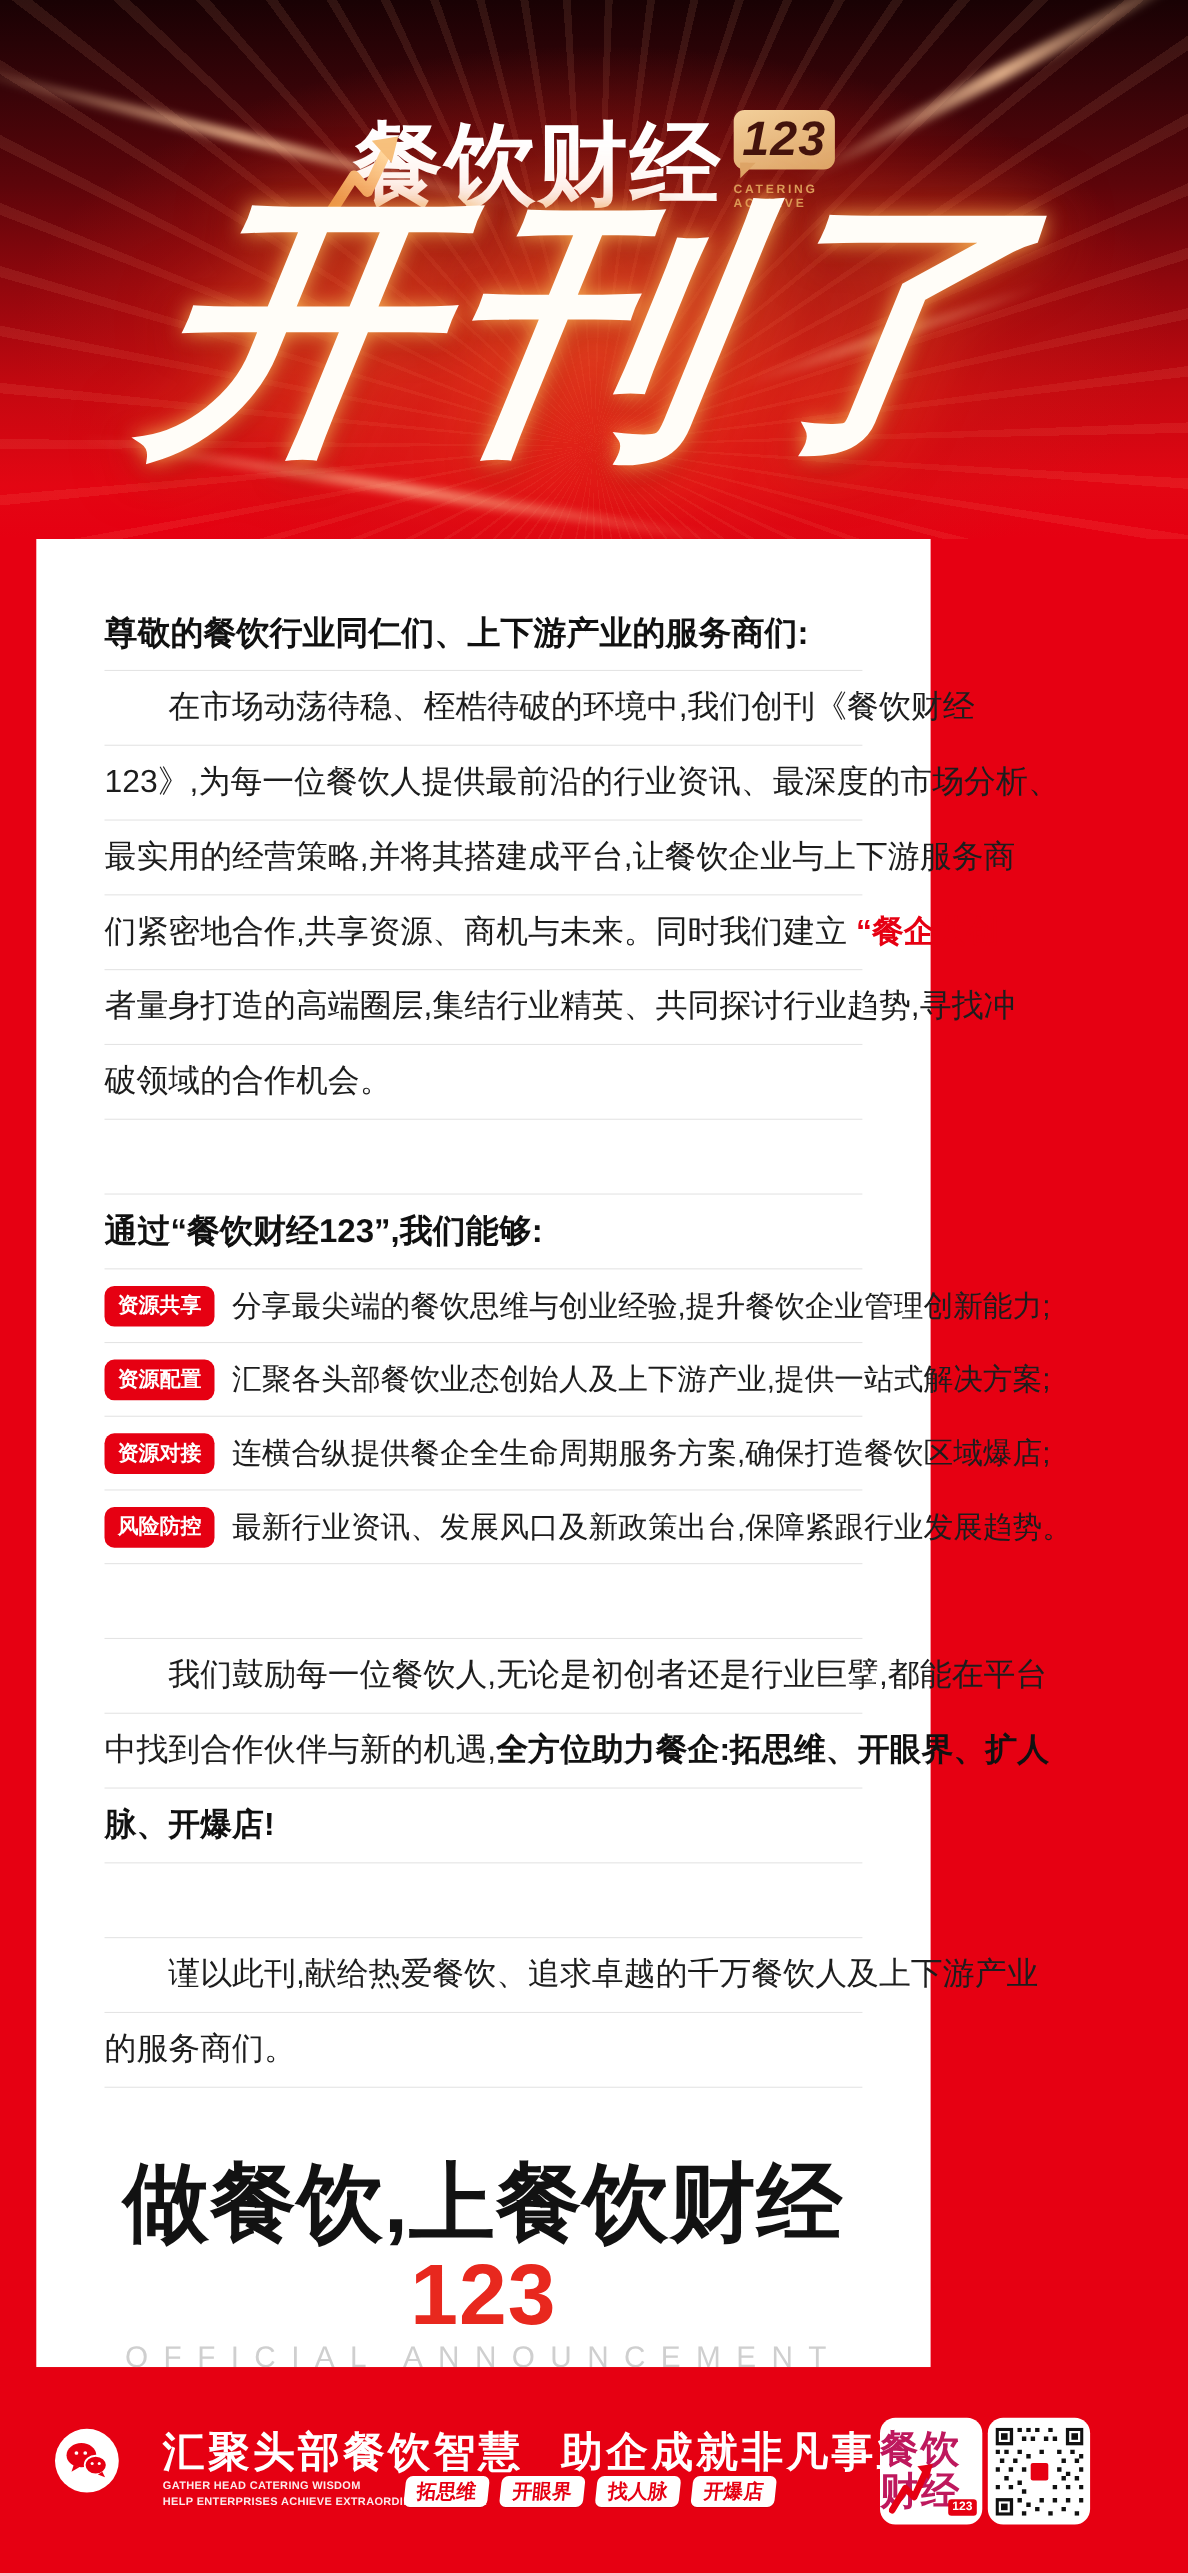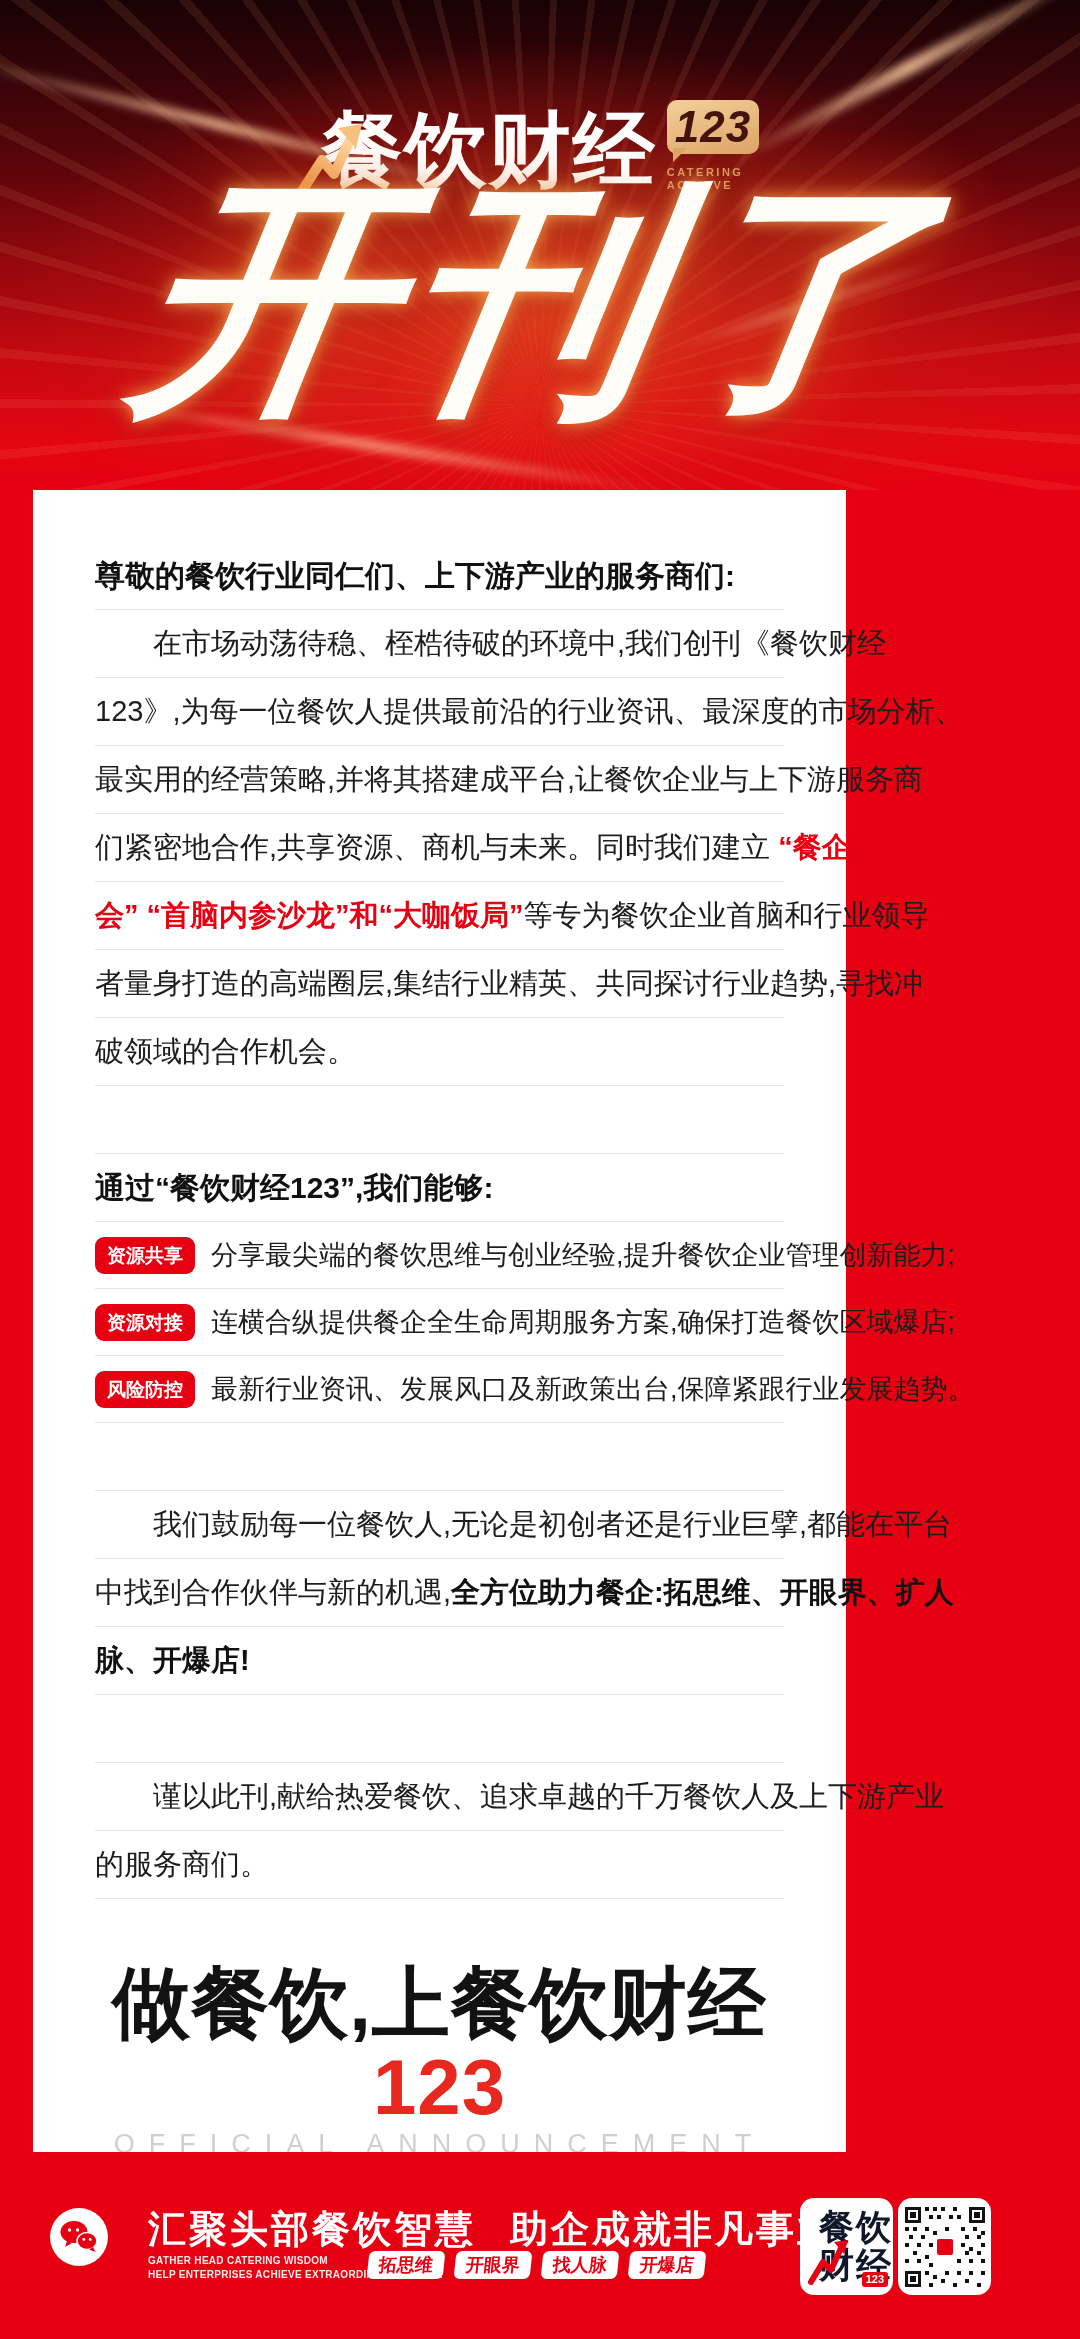--- a/index.html
+++ b/index.html
@@ -55,21 +55,21 @@
   .wx{position:absolute;left:50px;top:56px;width:58px;height:58px;background:#fff;border-radius:50%;
     display:flex;align-items:center;justify-content:center;}
   .f-tagline{position:absolute;left:148px;top:52px;color:#fff;font-size:38px;font-weight:800;letter-spacing:3px;white-space:nowrap;}
   .f-tagline .gap{display:inline-block;width:34px;}
   .f-en{position:absolute;left:148px;top:102px;color:rgba(255,255,255,.92);font-size:10px;font-weight:700;letter-spacing:.3px;line-height:14px;text-transform:uppercase;white-space:nowrap;}
   .f-tags{position:absolute;left:368px;top:99px;display:flex;gap:11px;}
   .f-tag{background:#fff;color:#e60012;font-weight:800;font-size:18px;line-height:1;padding:5px 11px;border-radius:6px;transform:skewX(-6deg);box-shadow:0 1px 0 rgba(0,0,0,.1);}
   .fbox{position:absolute;top:46px;width:93px;height:97px;background:#fff;border-radius:14px;}
   .fbox.logo{left:800px;}
   .fbox.qr{left:898px;display:flex;align-items:center;justify-content:center;}
-  .flogo-text{padding-top:10px;text-align:right;font-size:35px;line-height:38px;font-weight:900;color:#0f172a;letter-spacing:2px;position:relative;}
+  .flogo-text{padding-top:10px;text-align:left;font-size:35px;line-height:38px;font-weight:900;color:#be185d;letter-spacing:2px;position:relative;}
   .flogo-arrow{position:absolute;left:8px;top:40px;}
   .flogo-badge{position:absolute;right:5px;bottom:8px;background:#e60012;color:#fff;font-size:11px;font-weight:700;line-height:1;padding:2px 4px;border-radius:3px;}
 </style>
 </head>
 <body>
 
 <div class="poster">
 
   <div class="hero">
     <div class="rays"></div>
@@ -103,30 +103,33 @@
 
   <div class="card">
     <div class="card-inner">
 
       <div class="line bold">尊敬的餐饮行业同仁们、上下游产业的服务商们:</div>
 
       <div class="line indent">在市场动荡待稳、桎梏待破的环境中,我们创刊《餐饮财经</div>
       <div class="line">123》,为每一位餐饮人提供最前沿的行业资讯、最深度的市场分析、</div>
       <div class="line">最实用的经营策略,并将其搭建成平台,让餐饮企业与上下游服务商</div>
       <div class="line"><span>们紧密地合作,共享资源、商机与未来。同时我们建立 </span><span class="red">“餐企共创</span></div>
-      <div class="line"><span class="red">会” “首脑内参沙龙”和“大咖饭局”</span><span>等专为餐饮企业首脑和行业领导</span></div>
       <div class="line">者量身打造的高端圈层,集结行业精英、共同探讨行业趋势,寻找冲</div>
       <div class="line">破领域的合作机会。</div>
       <div class="line"></div>
 
       <div class="line bold">通过“餐饮财经123”,我们能够:</div>
 
       <div class="benefit">
         <span class="badge">资源共享</span>
         <span class="btext">分享最尖端的餐饮思维与创业经验,提升餐饮企业管理创新能力;</span>
+      </div>
+      <div class="benefit">
+        <span class="badge">资源配置</span>
+        <span class="btext">汇聚各头部餐饮业态创始人及上下游产业,提供一站式解决方案;</span>
       </div>
       <div class="benefit">
         <span class="badge">资源对接</span>
         <span class="btext">连横合纵提供餐企全生命周期服务方案,确保打造餐饮区域爆店;</span>
       </div>
       <div class="benefit">
         <span class="badge">风险防控</span>
         <span class="btext">最新行业资讯、发展风口及新政策出台,保障紧跟行业发展趋势。</span>
       </div>
 

